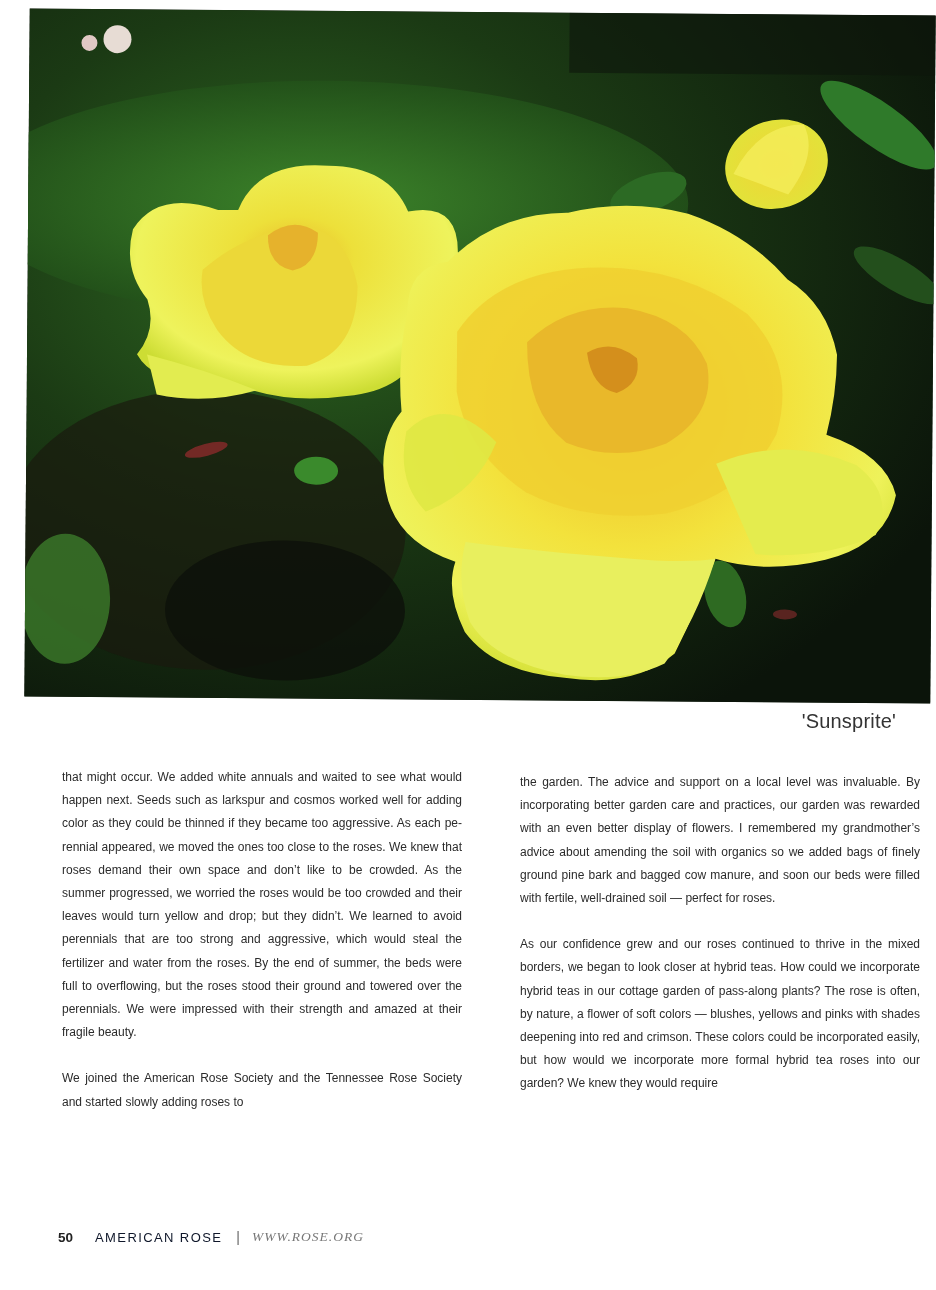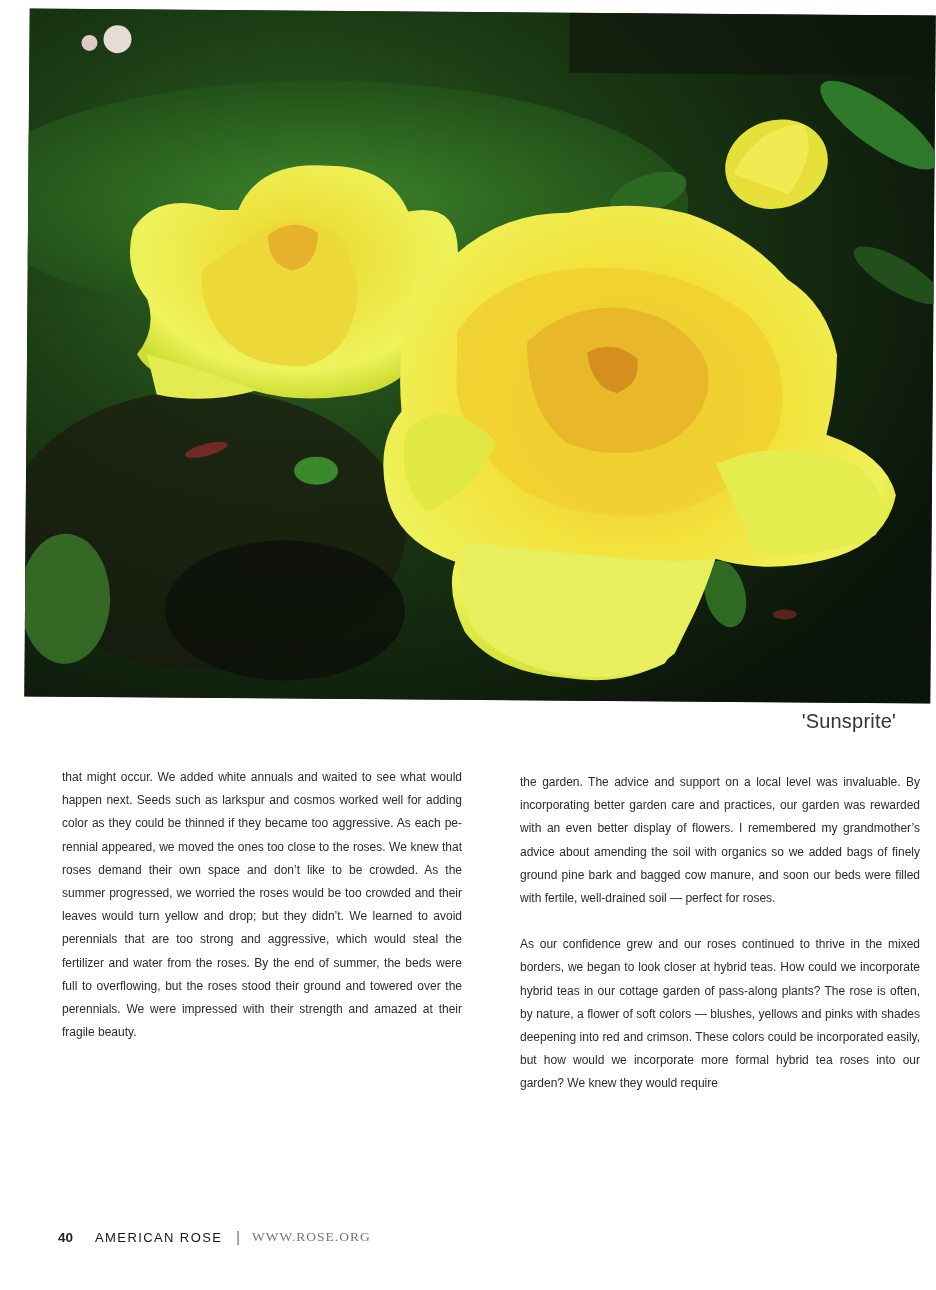--- a/index.html
+++ b/index.html
@@ -73,20 +73,21 @@
     letter-spacing: 1.4px;
     font-size: 13px;
   }
   .sep {
     color: #666;
     margin: 0 12px 0 14px;
     font-size: 14px;
   }
   .url {
     font-family: "Liberation Serif", "DejaVu Serif", serif;
+    font-style: italic;
     color: #777;
     letter-spacing: 1px;
     font-size: 13.5px;
   }
 </style>
 </head>
 <body>
 
 <div class="photo">
   <svg viewBox="0 0 906 688" preserveAspectRatio="none">
@@ -164,25 +165,26 @@
       <path d="M690 450 Q760 420 830 450 Q870 480 850 520 Q800 545 730 540 Z" fill="#e4ec4e"></path>
       <path d="M380 420 Q420 380 470 430 Q450 480 400 500 Q370 470 380 420 Z" fill="#dfe844" opacity="0.9"></path>
     </g>
   </svg>
 </div>
 
 <div class="caption">'Sunsprite'</div>
 
 <div class="col col-left">
   <p>that might occur. We added white annuals and waited to see what would happen next. Seeds such as larkspur and cosmos worked well for adding color as they could be thinned if they became too aggressive. As each pe­rennial appeared, we moved the ones too close to the roses. We knew that roses demand their own space and don’t like to be crowded. As the summer progressed, we worried the roses would be too crowded and their leaves would turn yellow and drop; but they didn’t. We learned to avoid perennials that are too strong and ag­gressive, which would steal the fertilizer and water from the roses. By the end of summer, the beds were full to overflowing, but the roses stood their ground and tow­ered over the perennials. We were impressed with their strength and amazed at their fragile beauty.</p>
+  <p>We joined the American Rose Society and the Tennes­see Rose Society and started slowly adding roses to</p>
 </div>
 
 <div class="col col-right">
   <p>the garden. The advice and support on a local level was invaluable. By incorporating better garden care and practices, our garden was rewarded with an even better display of flowers. I remembered my grand­mother’s advice about amending the soil with organ­ics so we added bags of finely ground pine bark and bagged cow manure, and soon our beds were filled with fertile, well-drained soil — perfect for roses.</p>
   <p>As our confidence grew and our roses continued to thrive in the mixed borders, we began to look closer at hybrid teas. How could we incorporate hybrid teas in our cottage garden of pass-along plants? The rose is often, by nature, a flower of soft colors — blushes, yellows and pinks with shades deepening into red and crimson. These colors could be incorporated easily, but how would we incorporate more formal hybrid tea roses into our garden? We knew they would require</p>
 </div>
 
 <div class="footer">
-  <span class="page-num">40</span>
+  <span class="page-num">50</span>
   <span class="mag-name">AMERICAN ROSE</span>
   <span class="sep">|</span>
   <span class="url">WWW.ROSE.ORG</span>
 </div>
 
 </body></html>

